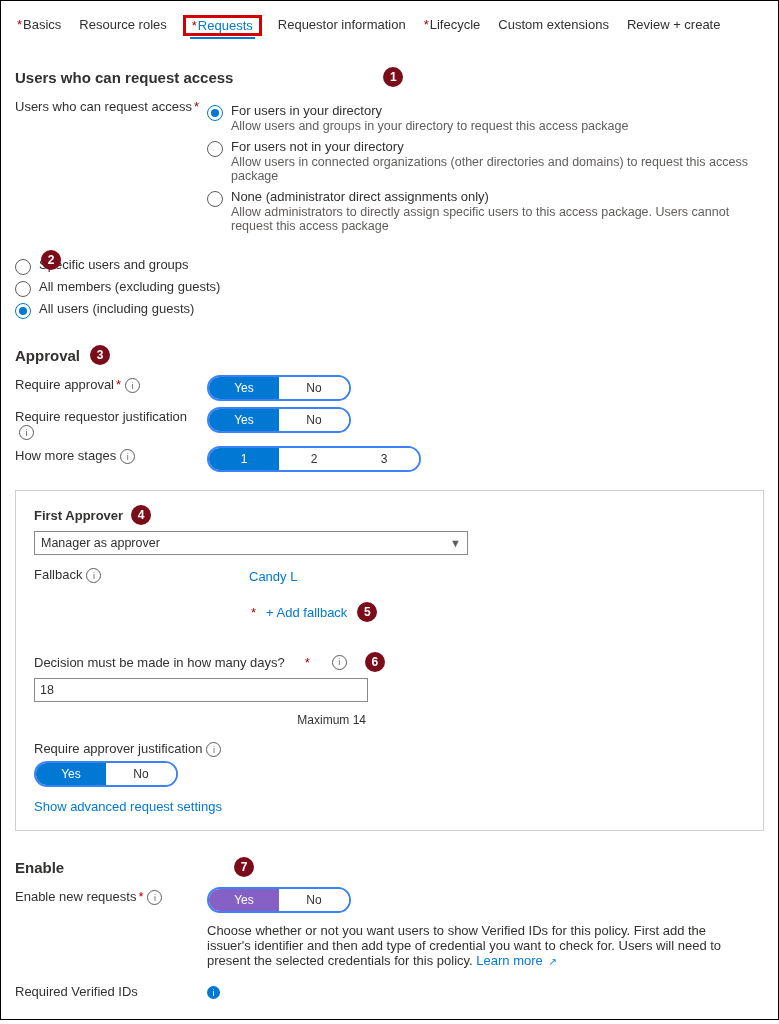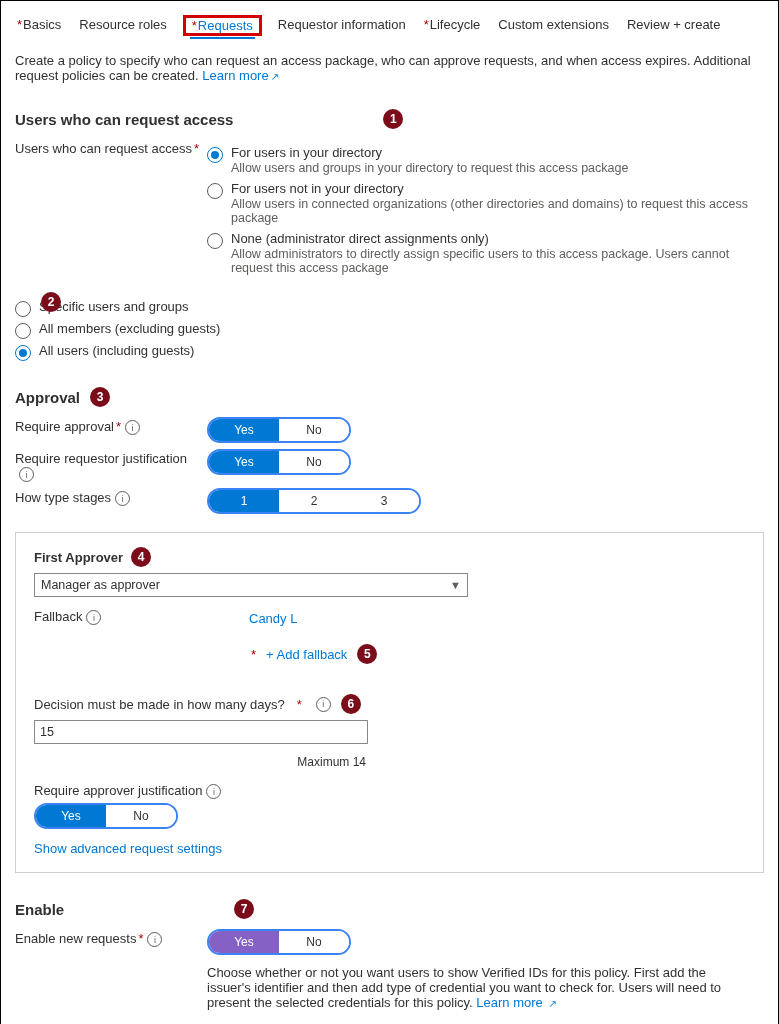--- a/index.html
+++ b/index.html
@@ -60,24 +60,20 @@
     <span class="tab"><span>Resource roles</span></span>
     <span class="tab-box red-box">
       <span class="tab active"><span class="req-star">*</span><span>Requests</span></span>
     </span>
     <span class="tab"><span>Requestor information</span></span>
     <span class="tab"><span class="req-star">*</span><span>Lifecycle</span></span>
     <span class="tab"><span>Custom extensions</span></span>
     <span class="tab"><span>Review + create</span></span>
   </div>
 
-  <div class="intro">
-    <span>Create a policy to specify who can request an access package, who can approve requests, and when access expires. Additional request policies can be created.</span>
-    <span class="link"><span>Learn more</span><span class="ext">↗</span></span>
-  </div>
 
   <h3 class="sec">
     <span>Users who can request access</span>
     <span class="marker" style="margin-left:140px">1</span>
   </h3>
 
   <div class="row">
     <div class="left-col">
       <span class="label">Users who can request access</span><span class="star">*</span>
     </div>
@@ -139,21 +135,21 @@
   <div class="row">
     <div class="left-col"><span>Require requestor justification</span><span class="info">i</span></div>
     <div class="right-col">
       <span class="toggle-group">
         <span class="toggle-opt sel">Yes</span>
         <span class="toggle-opt">No</span>
       </span>
     </div>
   </div>
   <div class="row">
-    <div class="left-col"><span>How type stages</span><span class="info">i</span></div>
+    <div class="left-col"><span>How more stages</span><span class="info">i</span></div>
     <div class="right-col">
       <span class="toggle-group">
         <span class="toggle-opt sel">1</span>
         <span class="toggle-opt">2</span>
         <span class="toggle-opt">3</span>
       </span>
     </div>
   </div>
 
   <div class="approver-box">
@@ -171,28 +167,28 @@
       <div class="fallback-list">
         <div class="link">Candy L</div>
         <div class="add-fallback" style="display:flex;align-items:center;gap:10px">
           <span class="star">*</span>
           <span class="link">+ Add fallback</span>
           <span class="marker">5</span>
         </div>
       </div>
     </div>
 
-    <div style="margin-top:30px; display:flex; align-items:center; gap:10px;">
+    <div style="margin-top:30px; display:flex; align-items:center; gap:18px;">
       <span>Decision must be made in how many days?</span>
         <span class="star">*</span>
         <span class="info">i</span>
       <span class="marker">6</span>
     </div>
     <div class="input-box" style="margin-top:6px">
-        <span>15</span>
+        <span>18</span>
       </div>
     <div class="max-note">Maximum 14</div>
 
     <div style="margin-top:14px"><span>Require approver justification</span><span class="info">i</span></div>
     <span class="toggle-group" style="margin-top:4px">
       <span class="toggle-opt sel">Yes</span>
       <span class="toggle-opt">No</span>
     </span>
 
     <div><span class="advanced-link">Show advanced request settings</span></div>

